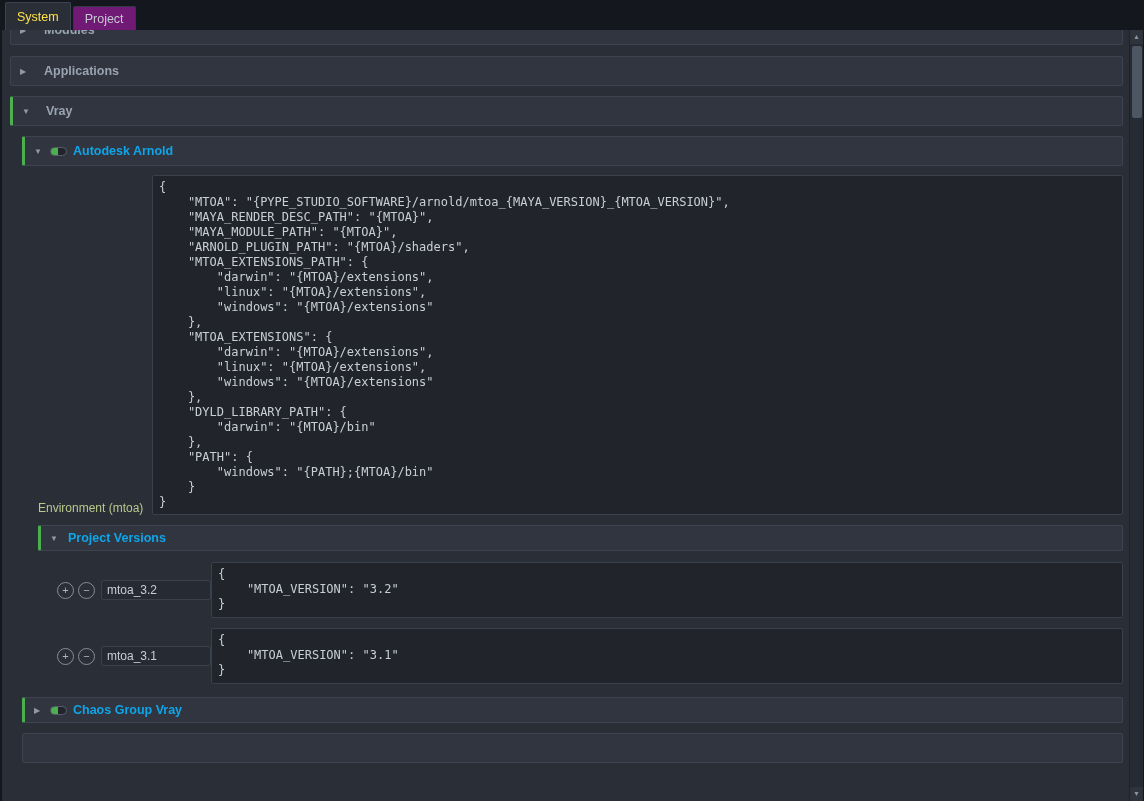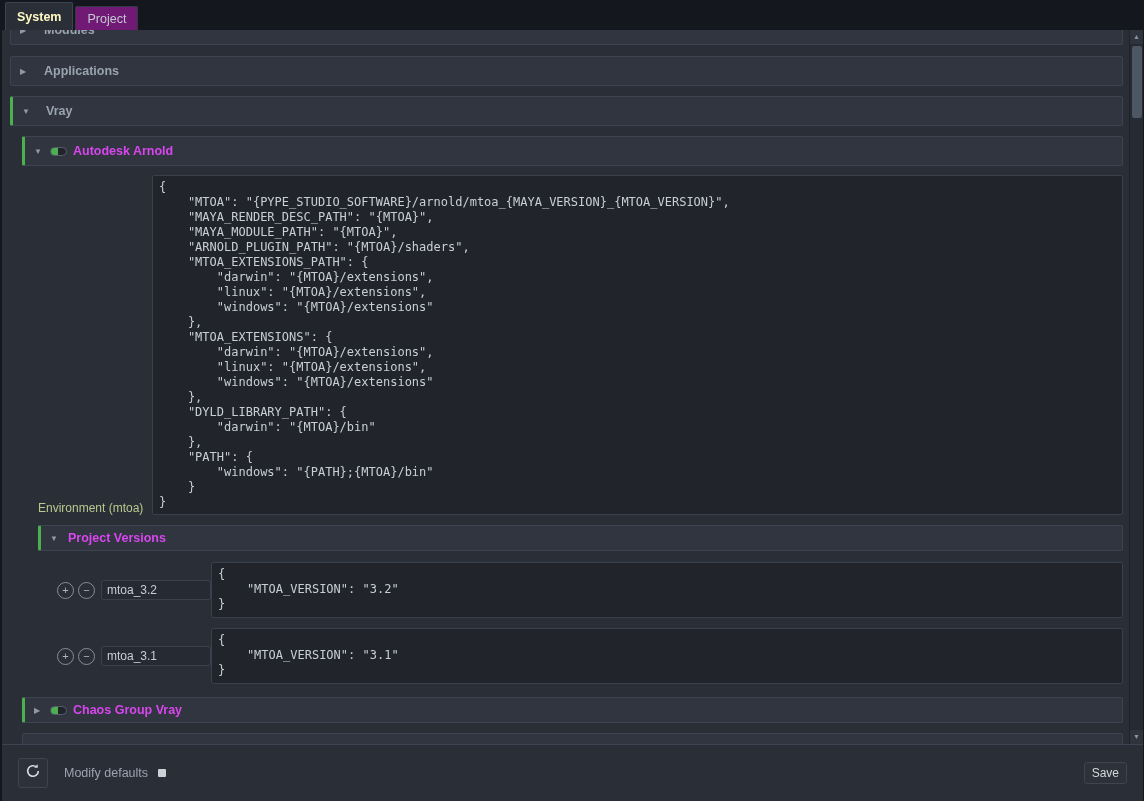--- a/index.html
+++ b/index.html
@@ -7,33 +7,33 @@
   body { font-family:"Liberation Sans", sans-serif; background:#14171d; }
 
   .app { width:1144px; height:801px; display:flex; flex-direction:column;
          border-left:2px solid #14171d; border-right:1px solid #14171d; }
 
   
   .tabbar { height:30px; background:#14171d; display:flex; align-items:flex-end; padding-left:3px; }
   .tab { padding:0 11px; height:24px; line-height:24px; font-size:12.5px; color:#c3c9d1;
          background:#701a75; border:1px solid #343a45; border-bottom:none;
          border-radius:2px 2px 0 0; margin-right:2px; cursor:default; }
-  .tab.active { height:28px; line-height:28px; background:#2a2e37; color:#fef9c3; border-color:#3d4350;font-weight:bold; }
+  .tab.active { height:28px; line-height:28px; background:#2a2e37; color:#fde047; border-color:#3d4350; }
 
   
   .main { flex:1; display:flex; background:#2a2e37; min-height:0; }
   .content { flex:1; overflow:hidden; padding:0 6px 0 8px; display:flex; flex-direction:column; }
 
   .sec-header { height:30px; flex:none; background:#30353f; border:1px solid #3d4350;
                 border-radius:2px; display:flex; align-items:center; padding:0 9px; }
   .sub-header { height:26px; }
   .green-edge { border-left:3px solid #4caf50; }
   .arrow { color:#9099a6; font-size:8px; width:12px; flex:none; }
   .sec-label { font-weight:bold; font-size:12.5px; color:#9aa3b0; margin-left:12px; }
-  .grp-label { font-weight:bold; font-size:12.5px; color:#d946ef; margin-left:6px; }
+  .grp-label { font-weight:bold; font-size:12.5px; color:#0ea5e9; margin-left:6px; }
 
   .m-modules { margin-top:-15px; }
   .m-apps    { margin-top:11px; }
   .m-tools   { margin-top:10px; }
 
   .tools-body { padding-left:12px; display:flex; flex-direction:column; }
   .m-arnold  { margin-top:10px; }
   .m-envrow  { margin-top:9px; }
   .m-versions{ margin-top:10px; margin-left:16px; }
   .m-row1    { margin-top:11px; }
@@ -179,28 +179,14 @@
 
     <div class="scrollbar">
       <div class="sb-arrow">▲</div>
       <div class="sb-track">
         <div class="sb-thumb"></div>
       </div>
       <div class="sb-arrow">▼</div>
     </div>
   </div>
 
-  <div class="footer">
-    <div class="refresh-btn">
-      <span>
-        <svg width="16" height="16" viewBox="0 0 16 16">
-          <path d="M13.3 8a5.3 5.3 0 1 1-1.7-3.9" fill="none" stroke="#d6dbe1" stroke-width="1.6"></path>
-          <path d="M12.6 1.2 L12.8 4.8 L9.2 4.5 Z" fill="#d6dbe1"></path>
-        </svg>
-      </span>
-    </div>
-    <span class="footer-label">Modify defaults</span>
-    <span class="checkbox"></span>
-    <span class="spacer"></span>
-    <button class="save-btn">Save</button>
-  </div>
 
 </div>
 
 </body></html>

